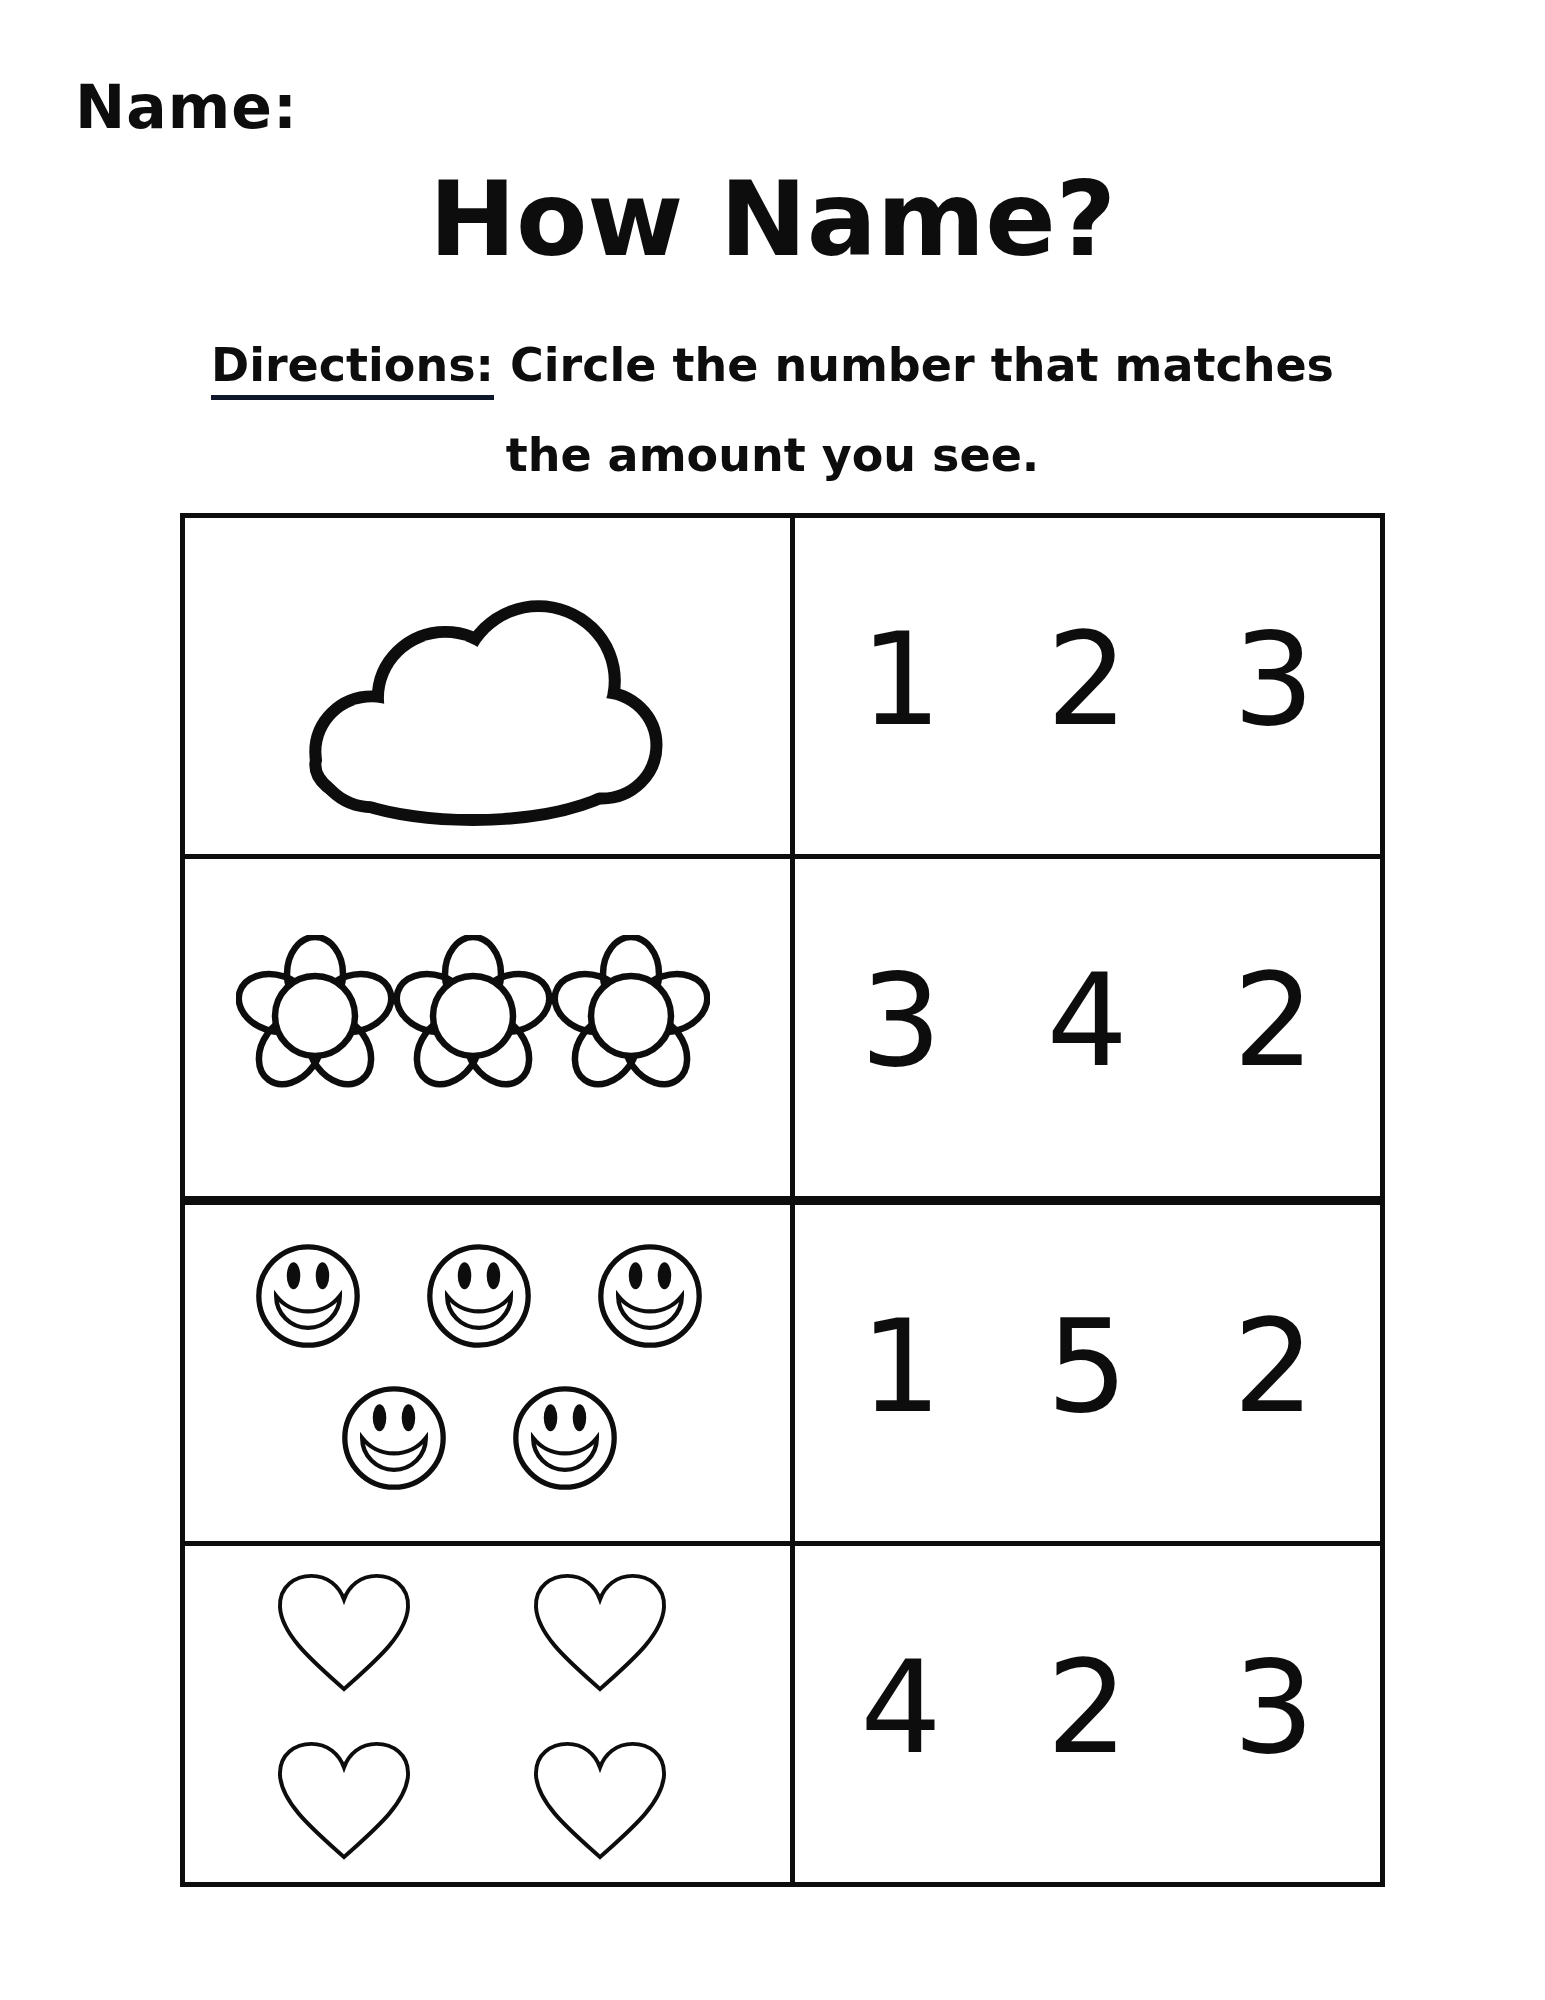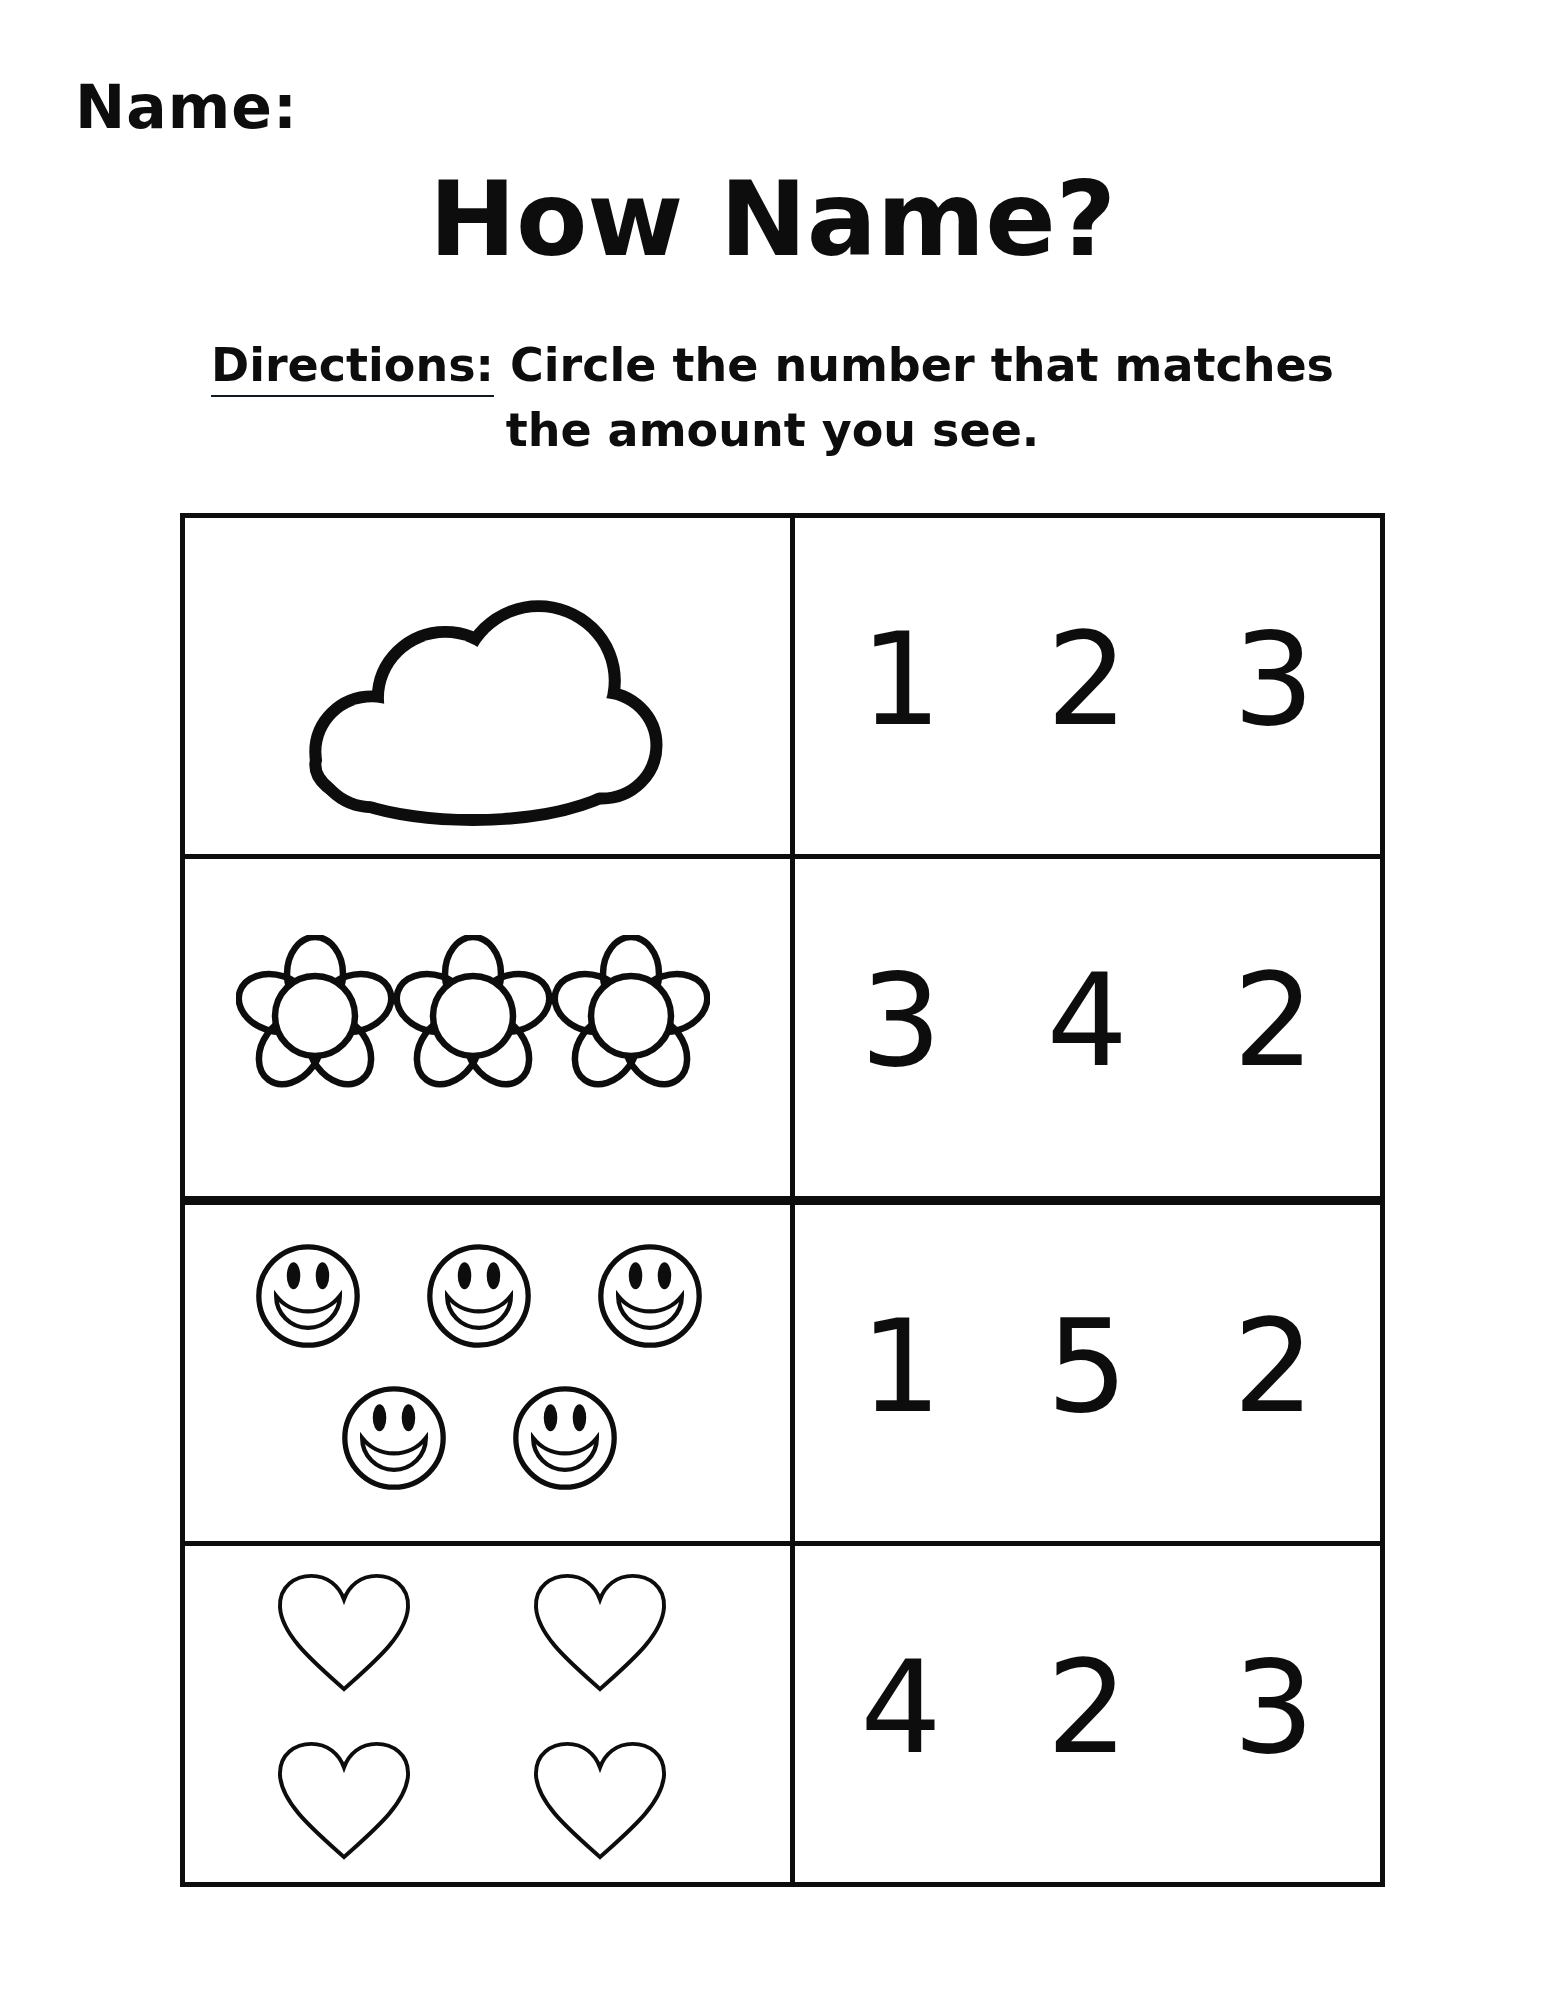--- a/index.html
+++ b/index.html
@@ -26,25 +26,25 @@
     position:absolute;left:0;top:158px;width:100%;
     text-align:center;
     font-size:104px;font-weight:bold;letter-spacing:0px;
   }
   .directions1{
     position:absolute;left:0;top:338px;width:100%;
     text-align:center;font-size:46px;font-weight:600;
     white-space:nowrap;
   }
   .directions2{
-    position:absolute;left:0;top:403px;width:100%;
+    position:absolute;left:0;top:428px;width:100%;
     text-align:center;font-size:46px;font-weight:600;
   }
   .dir-label{
-    border-bottom:2px solid #0f172a;padding-bottom:3px;
+    border-bottom:5px solid #0f172a;padding-bottom:3px;
   }
   
   .ws{
     position:absolute;left:180px;top:513px;
     width:1205px;height:1374px;
     border:5px solid #0d0d0d;
     box-sizing:border-box;
     display:flex;flex-direction:column;
   }
   .row{flex:1;display:flex;border-top:5px solid #0d0d0d;min-height:0;}

